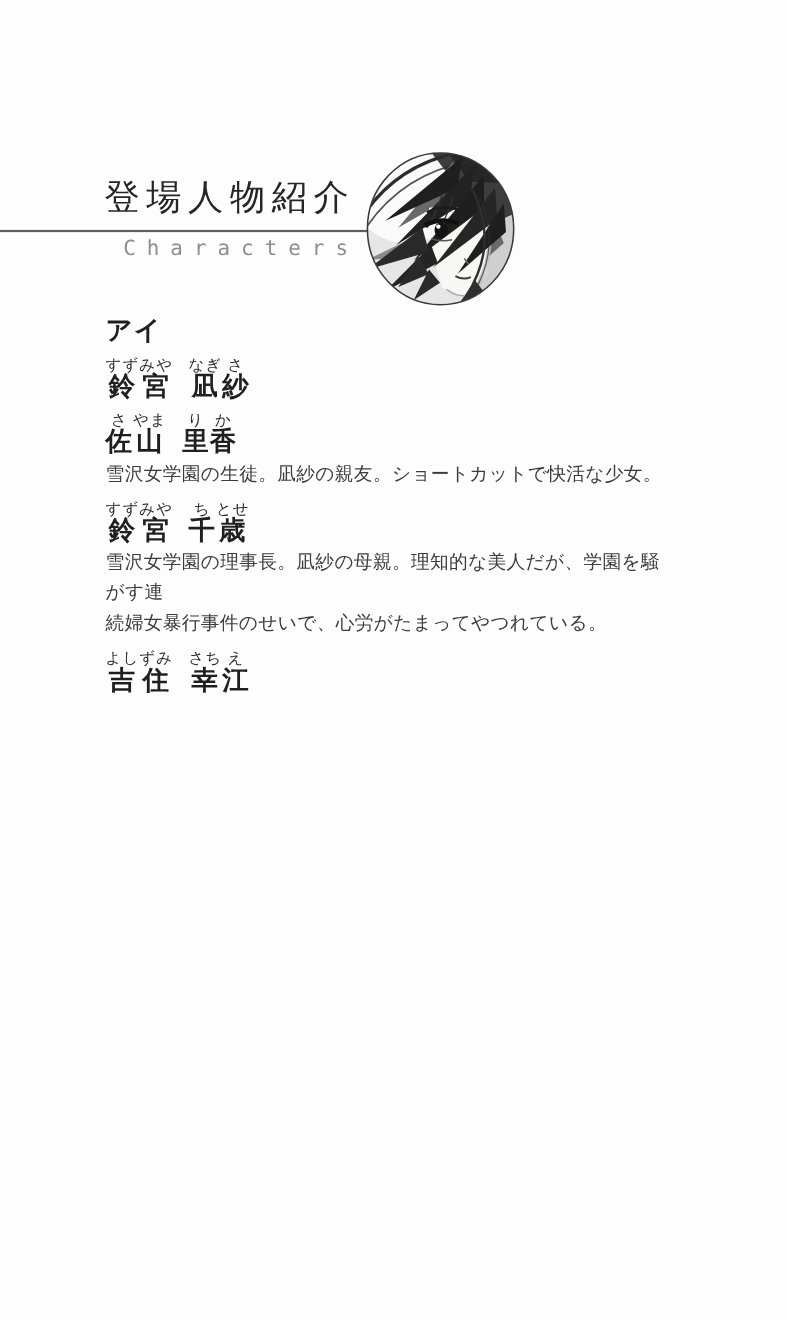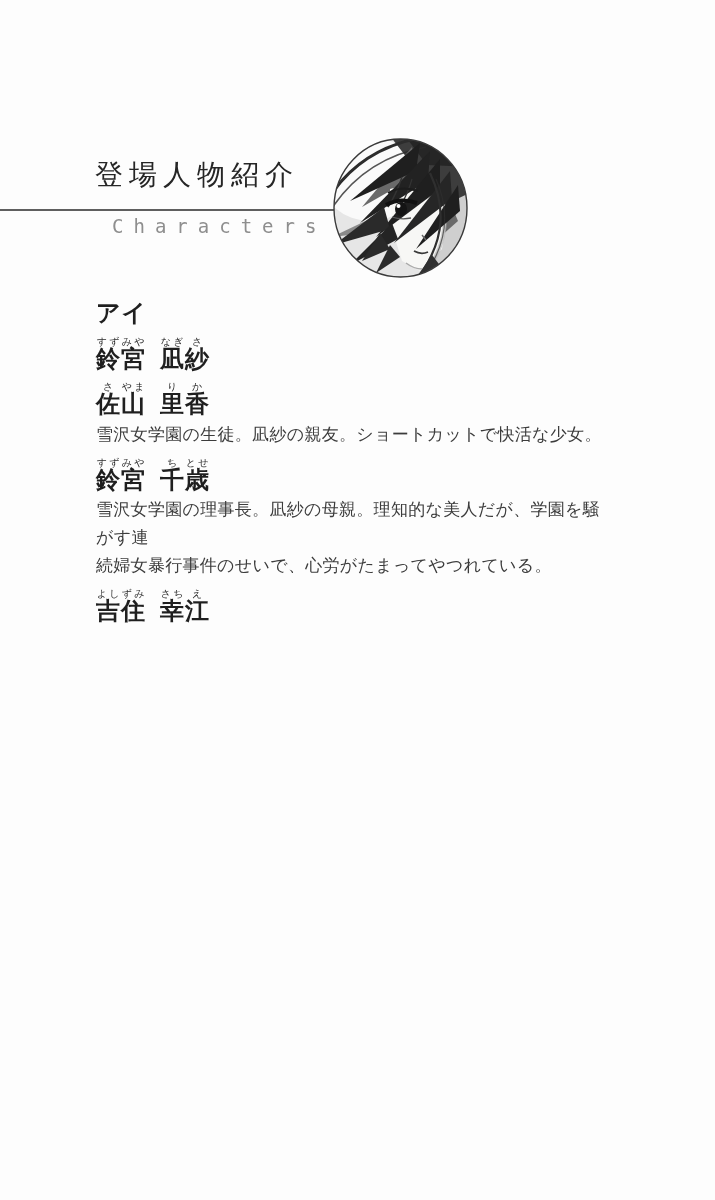--- a/index.html
+++ b/index.html
@@ -9,22 +9,22 @@
     font-family:"DejaVu Sans",sans-serif;
     color:#333;
     position:relative;
     overflow:hidden;
   }
   .page{position:absolute;inset:0;background:#fdfdfd;}
 
   
   .header-title{
     position:absolute;left:95px;top:163px;
-    font-family:Liberation Mono, monospace;
-    font-size:28px;font-weight:500;color:#262626;
+    font-family:Liberation Serif, serif;
+    font-size:32px;font-weight:500;color:#262626;
     letter-spacing:6px;line-height:1;white-space:nowrap;
   }
   .header-rule{
     position:absolute;left:0;top:209px;
     width:334px;height:2px;background:#5f5f5f;
   }
   .header-subtitle{
     position:absolute;left:112px;top:215px;
     font-family:"DejaVu Sans Mono","Liberation Mono",monospace;
     font-size:19px;color:#8e8e8e;
@@ -33,32 +33,32 @@
 
   
   .portrait{
     position:absolute;left:332px;top:137px;
     width:137px;height:142px;
   }
   .portrait svg{display:block;width:100%;height:100%;}
 
   
   .content{
-    position:absolute;left:96px;top:299px;width:516px;
+    position:absolute;left:96px;top:286px;width:516px;
   }
   .char-entry{margin:0 0 10px 0;}
   .char-name{
     margin:0;padding:0;
     font-family:"DejaVu Serif","Liberation Serif",serif;
     font-size:24px;font-weight:600;color:#1f1f1f;
     line-height:1.15;letter-spacing:1px;
   }
   .char-name ruby rt{
     font-family:"DejaVu Sans",sans-serif;
-    font-size:10px;font-weight:400;color:#2c2c2c;
+    font-size:14px;font-weight:400;color:#2c2c2c;
     letter-spacing:1px;
   }
   .name-gap{display:inline-block;width:14px;}
   .char-desc{
     margin:2px 0 0 0;padding:0;
     font-size:17px;line-height:28px;
     letter-spacing:0.3px;color:#3c3c3c;
   }
 </style>
 </head>

